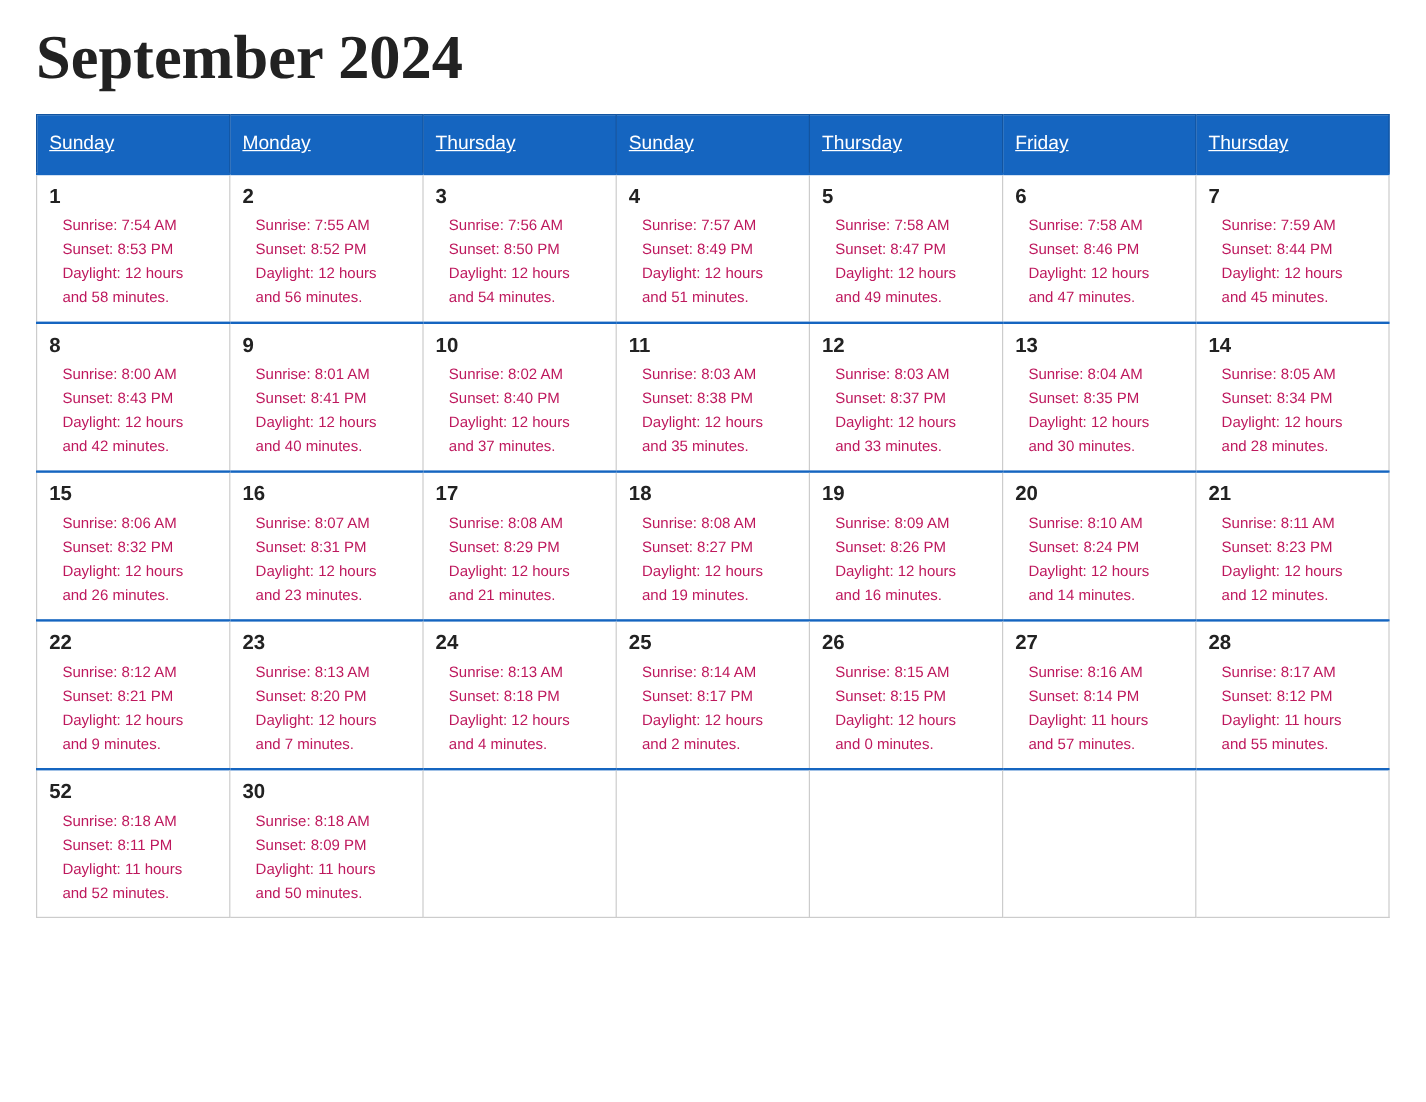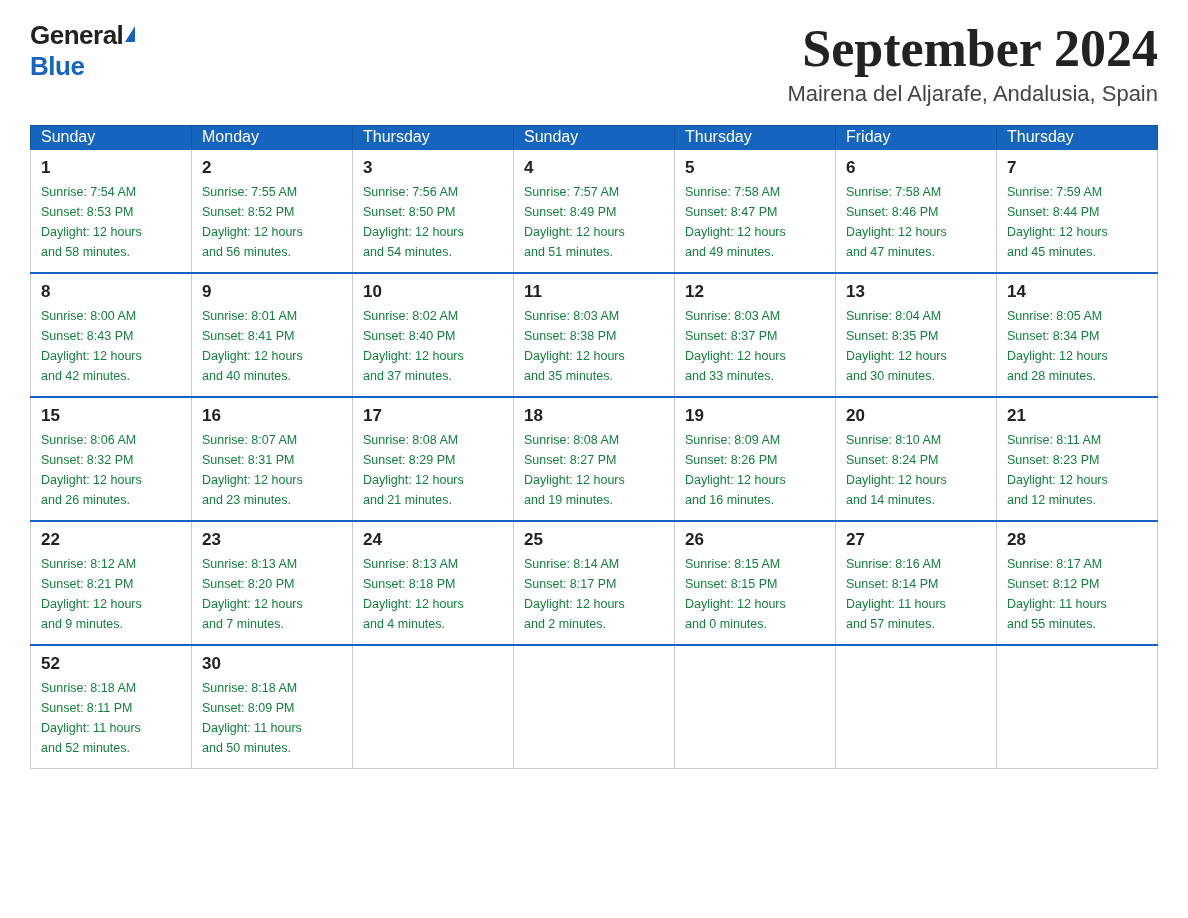--- a/index.html
+++ b/index.html
@@ -70,67 +70,59 @@
 
     
     .calendar-table {
       width: 100%;
       border-collapse: collapse;
       border: 1px solid #aaa;
     }
     .calendar-table th {
       background: #1565c0;
       color: #fff;
-      padding: 2px 10px;
+      padding: 15px 10px;
       font-size: 16px;
       font-weight: normal;
       text-align: left;
       border: 1px solid #1254a0;
+      text-decoration: underline;
     }
     .calendar-table td {
       vertical-align: top;
       padding: 8px 10px 10px 10px;
       border: 1px solid #ccc;
       width: calc(100% / 7);
       min-height: 100px;
     }
     .day-number {
       font-size: 17px;
       font-weight: bold;
       color: #222;
       margin-bottom: 4px;
     }
     .day-info {
       font-size: 12.5px;
-      color: #15803d;
+      color: #be185d;
       line-height: 1.6;
+      margin-left: 11px;
     }
     .week-row td {
       border-top: 2px solid #1565c0;
     }
     .empty-cell {
       background: #fff;
     }
   </style>
 </head>
 <body>
 
 <div class="header">
-  <div class="logo">
-    <div class="logo-row">
-      <span class="logo-text-general">General</span>
-      <span class="logo-icon"></span>
-    </div>
-    <div class="logo-row">
-      <span class="logo-text-blue">Blue</span>
-    </div>
-  </div>
   <div class="title-section">
     <div class="calendar-title">September 2024</div>
-    <div class="calendar-subtitle">Mairena del Aljarafe, Andalusia, Spain</div>
   </div>
 </div>
 
 <table class="calendar-table">
   <thead>
     <tr>
 
     <th>Sunday</th>
         <th>Monday</th>
         <th>Thursday</th>

